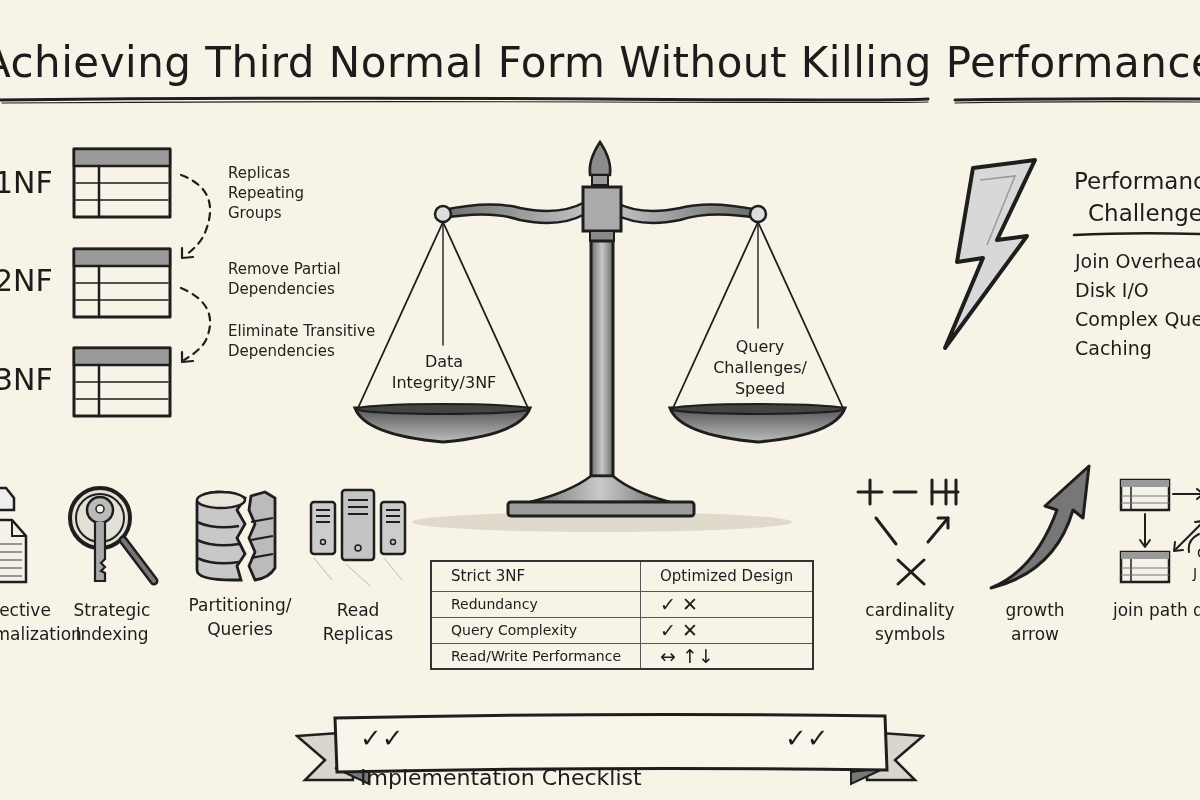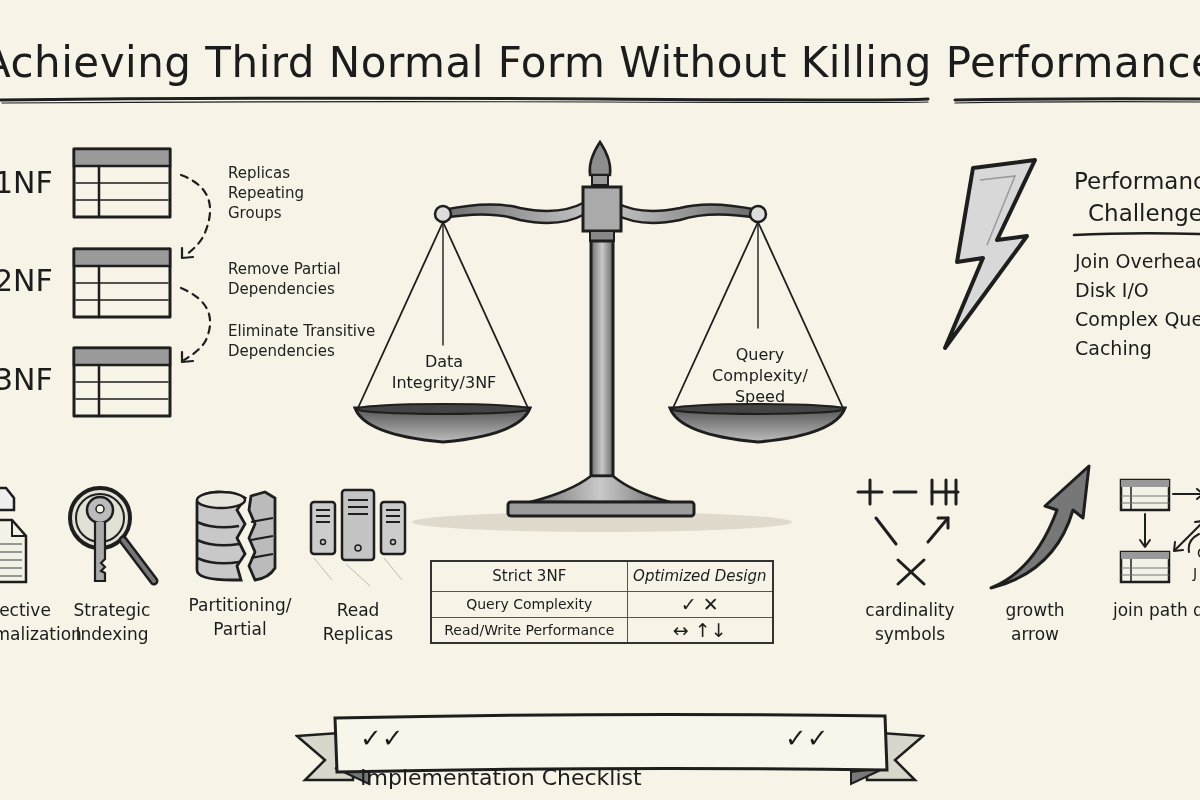--- a/index.html
+++ b/index.html
@@ -35,27 +35,27 @@
 
   
   .cap { font-size: 17px; text-align: center; line-height: 24px; white-space: nowrap; }
 
   
   #cmp-table {
     left: 430px; top: 560px; border-collapse: collapse; font-size: 14px;
     border: 2px solid #333;
   }
   #cmp-table td, #cmp-table th {
-    border: 1.5px solid #555; padding: 0 0; height: 26px; text-align: center;
+    border: 1.5px solid #555; padding: 0 19px; height: 26px; text-align: left;
     font-weight: normal; white-space: nowrap;
   }
   #cmp-table th { font-size: 15px; height: 30px; }
   #cmp-table td.c1, #cmp-table th.c1 { width: 196px; }
   #cmp-table td.c2, #cmp-table th.c2 { width: 146px; font-size: 19px; }
-  #cmp-table th.c2 { font-size: 15px; font-style: italic; }
+  #cmp-table th.c2 { font-size: 15px; }
 
   
   #banner-text { left: 360px; top: 765px; width: 490px; text-align: left; font-size: 22px; white-space: nowrap; }
 </style>
 </head>
 <body>
 
 <div id="title" class="abs">Achieving Third Normal Form Without Killing Performance</div>
 <svg id="title-underline" class="abs" width="1200" height="14">
   <path class="sketch" d="M0 6 Q300 3 600 5 T928 5" stroke-width="3" stroke="#333"></path>
@@ -154,23 +154,23 @@
   <line x1="418" y1="92" x2="503" y2="278" class="sketch" stroke-width="1.8"></line>
   <line x1="418" y1="92" x2="418" y2="198" class="sketch" stroke-width="1.4"></line>
 
   <path d="M330 278 L505 278 Q495 305 418 312 Q340 305 330 278 Z" fill="url(#pan)" stroke="#1e1e1e" stroke-width="3"></path>
   <ellipse cx="418" cy="279" rx="87" ry="5" fill="#444" stroke="#1e1e1e" stroke-width="2"></ellipse>
 </svg>
 <div class="abs pan-label" style="left:374px; top:351px; width:140px">
   <div>Data</div>
   <div>Integrity/3NF</div>
 </div>
-<div class="abs pan-label" style="left:690px; top:344px; width:140px">
+<div class="abs pan-label" style="left:690px; top:336px; width:140px">
   <div>Query</div>
-  <div>Complexity/</div>
+  <div>Challenges/</div>
   <div>Speed</div>
 </div>
 
 <svg class="abs" style="left:935px; top:150px" width="110" height="200">
   <path d="M38 18 L100 10 L62 90 L92 86 L10 198 L48 108 L22 112 Z" fill="#d8d8d8" stroke="#1e1e1e" stroke-width="4" stroke-linejoin="round"></path>
   <path d="M45 30 L80 26 L52 95" stroke="#999" stroke-width="1.5" fill="none"></path>
 </svg>
 <div id="perf-title" class="abs">
   <div>Performance</div>
   <div style="padding-left:14px">Challenges</div>
@@ -244,32 +244,36 @@
 <div class="abs cap" style="left:-58px; top:598px; width:140px">
   <div>Selective</div>
   <div>Denormalization</div>
 </div>
 <div class="abs cap" style="left:52px; top:598px; width:120px">
   <div>Strategic</div>
   <div>Indexing</div>
 </div>
 <div class="abs cap" style="left:175px; top:593px; width:130px">
   <div>Partitioning/</div>
-  <div>Partial</div>
+  <div>Queries</div>
 </div>
 <div class="abs cap" style="left:308px; top:598px; width:100px">
   <div>Read</div>
   <div>Replicas</div>
 </div>
 
 <table id="cmp-table" class="abs">
   <tbody>
       <tr>
     <th class="c1">Strict 3NF</th>
     <th class="c2">Optimized Design</th>
+  </tr>
+  <tr>
+    <td class="c1">Redundancy</td>
+    <td class="c2">✓  ✕</td>
   </tr>
   <tr>
     <td class="c1">Query Complexity</td>
     <td class="c2">✓  ✕</td>
   </tr>
   <tr>
     <td class="c1">Read/Write Performance</td>
     <td class="c2">↔  ↑↓</td>
   </tr>
 </tbody>

